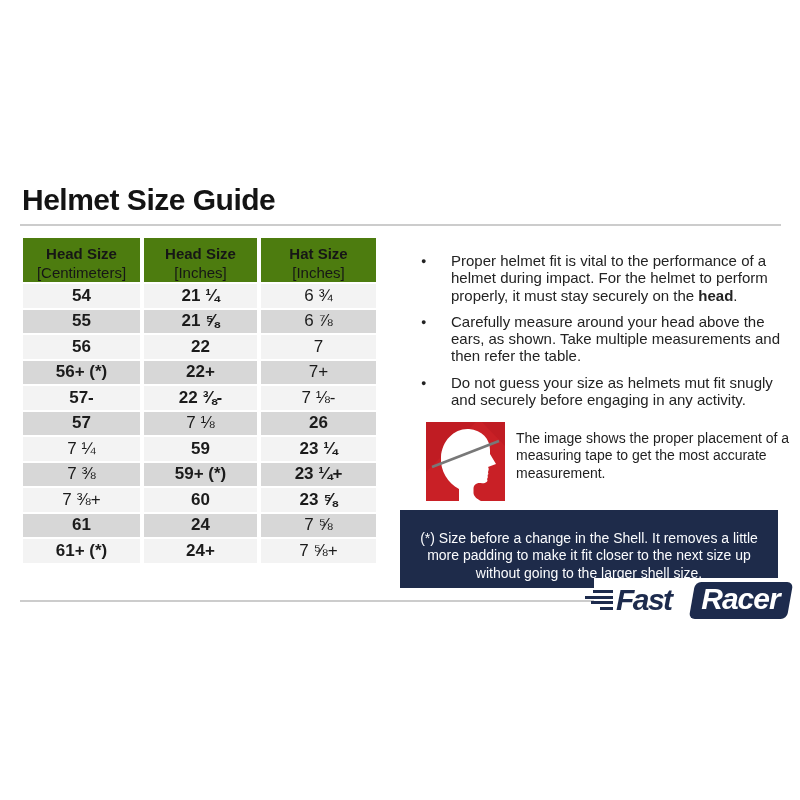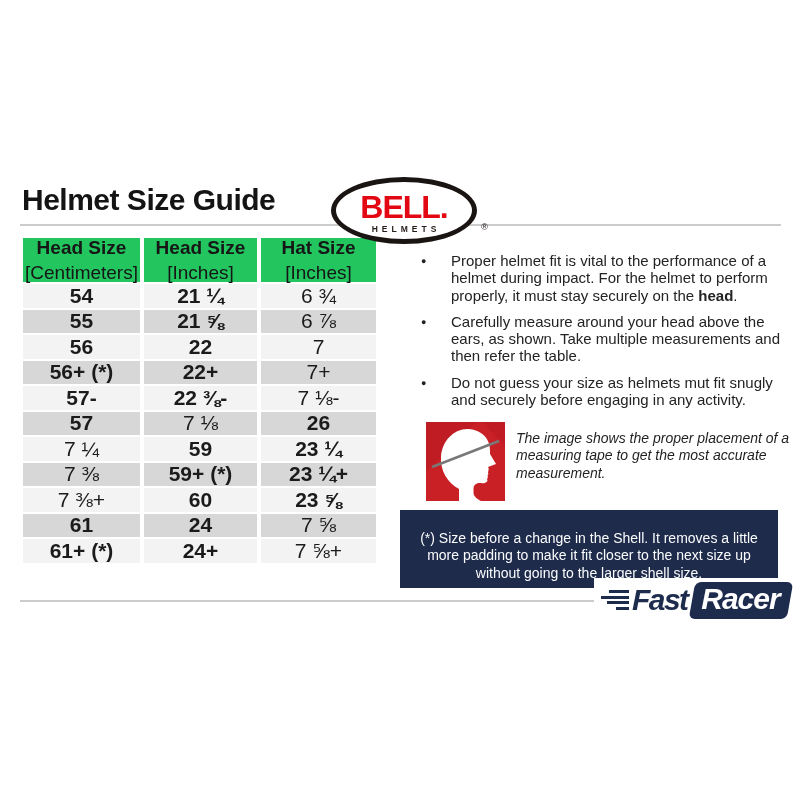--- a/index.html
+++ b/index.html
@@ -37,50 +37,50 @@
   }
   .bell-reg { position: absolute; right: -1px; top: 45px; font-size: 9px; color: #1a1412; }
 
   
   .size-table {
     position: absolute; left: 23px; top: 238px; width: 353px;
     display: grid; grid-template-columns: 117px 113px 115px;
     column-gap: 4px; row-gap: 2px;
   }
   .th {
-    height: 44px; background: #22c55e; color: #161616;
-    display: flex; flex-direction: column; align-items: center; justify-content: space-between;
-    font-size: 19px; line-height: 19px;
+    height: 44px; background: #4d7c0f; color: #161616;
+    display: flex; flex-direction: column; align-items: center; justify-content: flex-end;
+    font-size: 15px; line-height: 19px;
   }
   .th .l1 { font-weight: bold; }
   .td {
     height: 23.5px; background: #d7d7d7; color: #1b1b1b;
     display: flex; align-items: center; justify-content: center;
-    font-size: 21px;
+    font-size: 17px;
   }
   .td:nth-child(6n+4), .td:nth-child(6n+5), .td:nth-child(6n+6) { background: #f3f3f3; }
   .td.c1, .td.c2 { font-weight: bold; }
 
   
   .bullets { position: absolute; left: 421px; top: 252px; width: 372px; }
   .bullet { display: flex; margin-bottom: 9px; }
   .bullet .dot {
     width: 10px; margin-right: 20px; font-size: 9px; line-height: 17.3px;
     padding-top: 1px; color: #222222; flex: 0 0 auto;
   }
   .bullet .btxt {
     font-size: 15px; line-height: 17.3px; color: #232323; white-space: pre;
   }
   .bullet .btxt b { font-weight: bold; }
 
   
   .figure { position: absolute; left: 426px; top: 422px; width: 79px; height: 79px; }
   .figure-caption {
     position: absolute; left: 516px; top: 430px; width: 282px;
-    font-style: italic; font-size: 14px; line-height: 17.3px; color: #1f1f1f;
+    font-size: 14px; line-height: 17.3px; color: #1f1f1f;
     white-space: pre;
   }
 
   
   .note-box {
     position: absolute; left: 400px; top: 510px; width: 378px;
     background: #1e2b4a; color: #fbfcfe; text-align: center;
     font-size: 14px; line-height: 17.4px; padding: 20px 4px 6px 4px;
   }
   .note-box .ntxt { white-space: pre; }
@@ -93,47 +93,40 @@
   .fastracer {
     position: absolute; left: 594px; top: 578px; width: 200px; height: 44px;
     background: #ffffff; z-index: 2;
     display: flex; align-items: center; justify-content: flex-end;
   }
   .speedlines { display: flex; flex-direction: column; align-items: flex-end; gap: 2.5px; margin-right: 3px; }
   .speedlines .sl { height: 3px; background: #1d2b4d; }
   .sl1 { width: 20px; } .sl2 { width: 28px; } .sl3 { width: 22px; } .sl4 { width: 13px; }
   .fast-word {
     color: #1d2b4d; font-size: 30px; font-weight: bold; font-style: italic;
-    letter-spacing: -1.5px; margin-right: 4px; line-height: 1;
+    letter-spacing: -1.5px; margin-right: 20px; line-height: 1;
   }
   .racer-box {
     background: #1d2b4d; border-radius: 6px; transform: skewX(-10deg);
     padding: 2px 11px 5px 9px; margin-right: 4px;
   }
   .racer-word {
     display: inline-block; transform: skewX(10deg);
     color: #ffffff; font-size: 30px; font-weight: bold; font-style: italic;
     letter-spacing: -1px; line-height: 1;
   }
 </style>
 </head>
 <body>
 
 <div class="canvas">
 
   <div class="page-title">Helmet Size Guide</div>
   <div class="title-rule"></div>
 
-  <div class="bell-logo">
-    <div class="bell-oval">
-      <div class="bell-word">BELL.</div>
-      <div class="bell-sub">HELMETS</div>
-    </div>
-    <span class="bell-reg">®</span>
-  </div>
 
   <div class="size-table">
     <div class="th">
       <span class="l1">Head Size</span>
       <span class="l2">[Centimeters]</span>
     </div>
     <div class="th">
       <span class="l1">Head Size</span>
       <span class="l2">[Inches]</span>
     </div>

